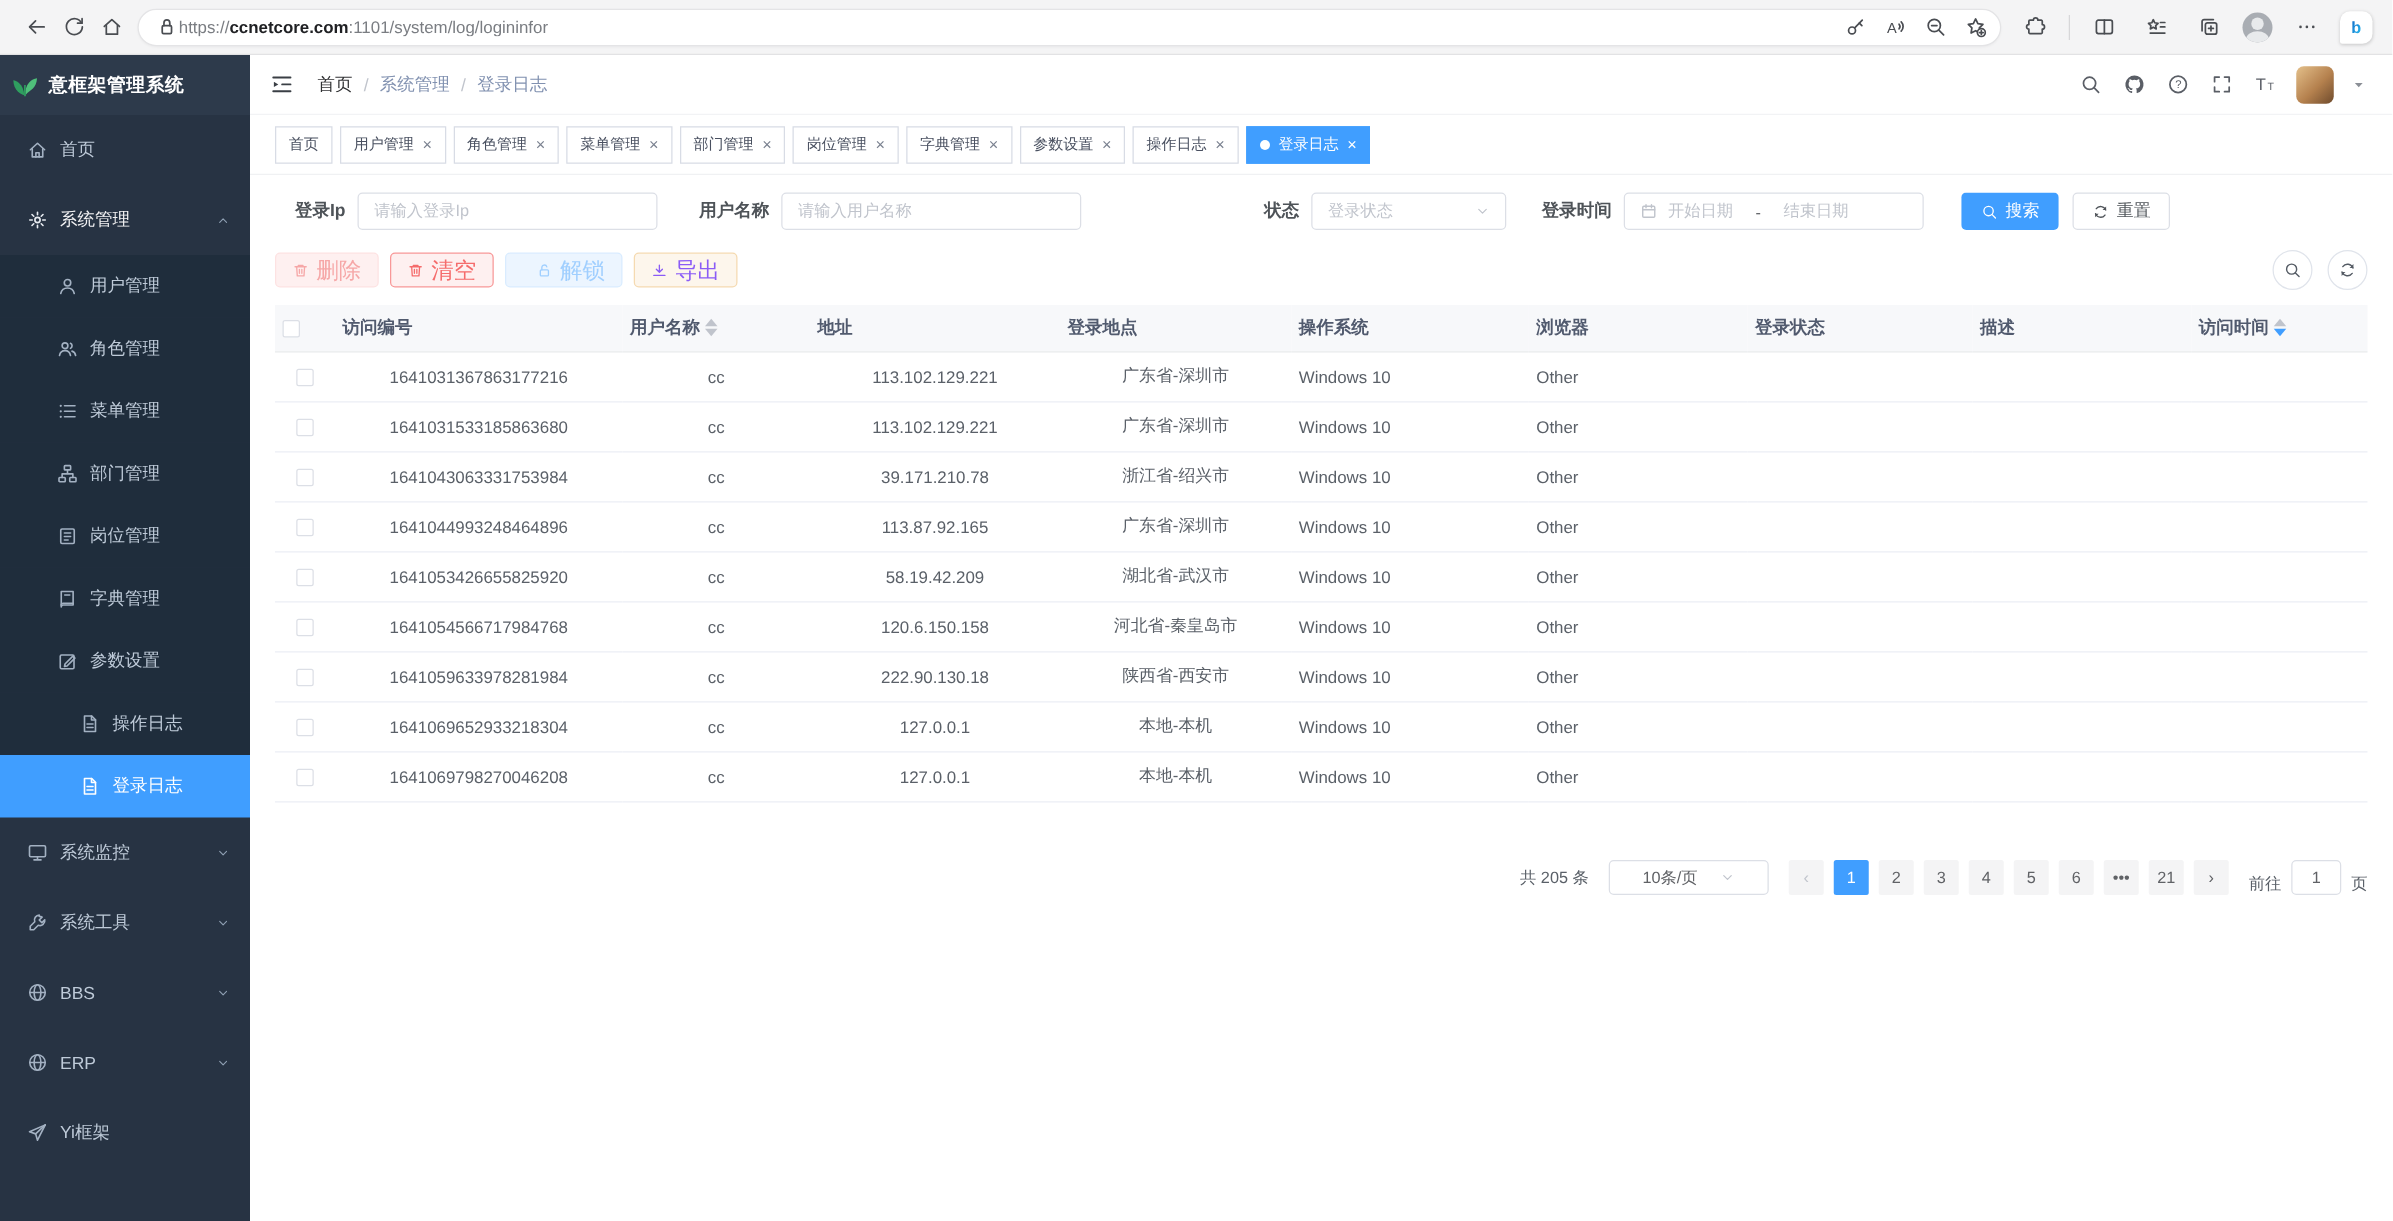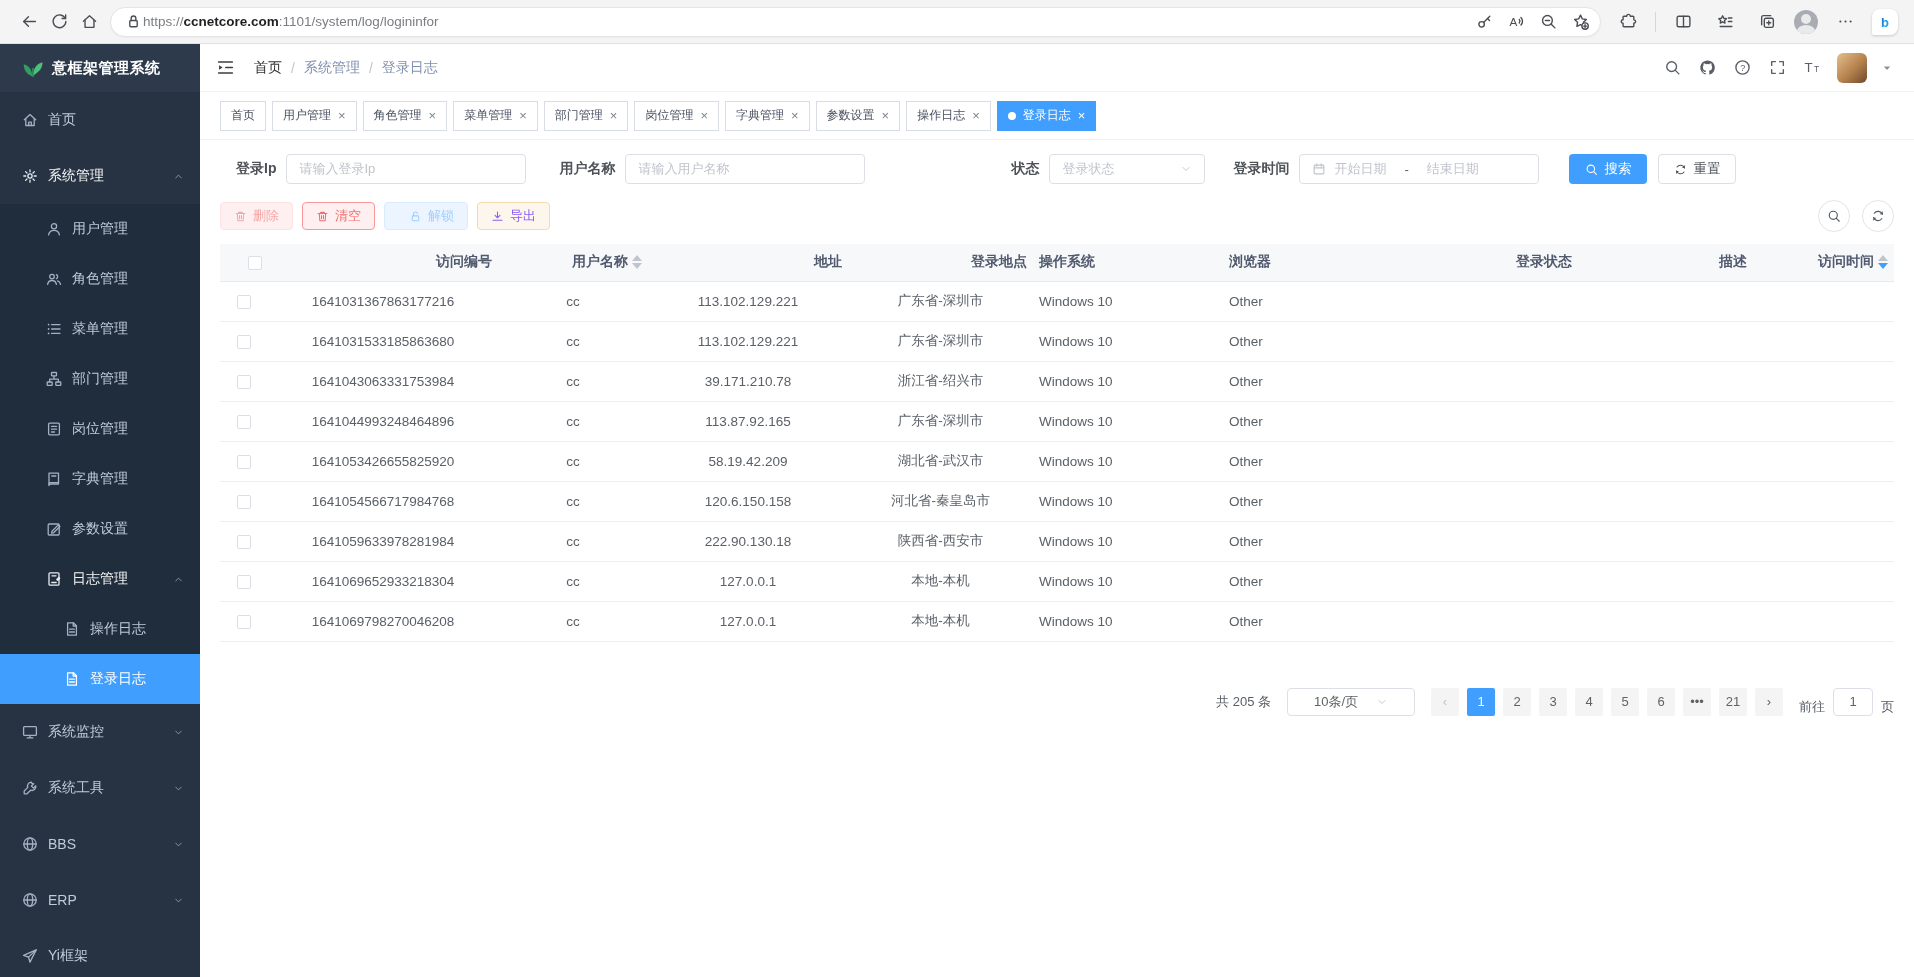--- a/index.html
+++ b/index.html
@@ -23,21 +23,21 @@
   .vdiv { width:1px; height:20px; background:#d7d7d9; }
   .b-avatar { width:24px; height:24px; border-radius:50%; background:#a9adb3; position:relative; overflow:hidden; }
   .b-avatar::before { content:""; position:absolute; left:7px; top:4px; width:10px; height:10px; border-radius:50%; background:#e8eaec; }
   .b-avatar::after { content:""; position:absolute; left:3px; top:15px; width:18px; height:12px; border-radius:50%; background:#e8eaec; }
   .bing { width:26px; height:26px; background:#fff; border-radius:8px 8px 8px 2px;
           box-shadow:0 1px 3px rgba(0,0,0,.18); display:flex; align-items:center; justify-content:center; }
 
   
   .app { display:flex; height:933px; }
   .sidebar { width:200px; background:#273343; flex:0 0 auto; display:flex; flex-direction:column; overflow:hidden; }
-  .logo { height:48px; background:#2d3a4b; display:flex; align-items:center; padding-left:22px; gap:8px; flex:0 0 auto; }
+  .logo { height:48px; background:#2d3a4b; display:flex; align-items:center; padding-left:9px; gap:8px; flex:0 0 auto; }
   .logo svg { width:22px; height:22px; }
   .logo-title { color:#fff; font-size:15px; font-weight:bold; letter-spacing:.5px; }
   .menu { flex:1; }
   .mi { display:flex; align-items:center; color:#bfcbd9; font-size:14px; position:relative; cursor:pointer; }
   .mi .ic { width:16px; height:16px; margin-right:10px; color:#a3b1c2; display:inline-flex; }
   .mi .ic svg { width:16px; height:16px; }
   .mi .chev { position:absolute; right:16px; color:#8fa0b3; display:inline-flex; }
   .mi .chev svg { width:11px; height:11px; }
   .lv0 { height:56px; padding-left:22px; }
   .lv1 { height:50px; padding-left:46px; background:#1f2d3c; }
@@ -85,33 +85,33 @@
   .sel .chev { color:#c0c4cc; display:flex; } .sel .chev svg { width:12px; height:12px; }
   .date-input { width:240px; gap:8px; }
   .date-input .cal { color:#c0c4cc; display:flex; } .date-input .cal svg { width:14px; height:14px; }
   .btn { height:30px; border-radius:4px; display:inline-flex; align-items:center; justify-content:center;
          gap:6px; font-size:13.5px; padding:0 15px; cursor:pointer; border:1px solid transparent; white-space:nowrap; }
   .btn svg { width:13px; height:13px; }
   .btn-search { background:#409eff; color:#fff; margin-left:30px; }
   .btn-reset { background:#fff; color:#4e5358; border-color:#dcdfe6; margin-left:11px; }
 
   .toolbar-row { display:flex; align-items:center; margin-top:18px; height:28px; }
-  .btn-sm { height:28px; padding:0 13px; font-size:13px; }
+  .btn-sm { height:28px; padding:0 13px; font-size:18px; }
   .b-del { background:#fef0f0; border-color:#fde2e2; color:#f6a7a7; margin-right:9px; }
   .b-clear { background:#fef0f0; border-color:#f89898; color:#f56c6c; margin-right:9px; }
   .b-unlock { background:#ecf5ff; border-color:#d9ecff; color:#a0cfff; margin-right:9px;padding-left:24px; }
   .b-export { background:#fdf6ec; border-color:#f5dab1; color:#8b5cf6; }
   .tool-circles { margin-left:auto; display:flex; gap:12px; }
   .circle-btn { width:32px; height:32px; border-radius:50%; border:1px solid #e0e4eb; background:#fff;
                 display:flex; align-items:center; justify-content:center; color:#545b64; }
   .circle-btn svg { width:14px; height:14px; }
 
   table { width:100%; border-collapse:collapse; margin-top:14px; table-layout:fixed; }
   th { height:37px; background:#f7f8fa; color:#515a6e; font-size:14px; font-weight:bold;
-       border-bottom:1px solid #e8eaec; text-align:right; padding:0 6px; }
+       border-bottom:1px solid #e8eaec; text-align:left; padding:0 6px; }
   td { height:40px; border-bottom:1px solid #ebeef5; color:#5a6068; font-size:13.5px; text-align:center; padding:0 6px;
        white-space:nowrap; overflow:hidden; }
   th.al, td.al { text-align:left; }
   .checkbox { width:14px; height:14px; border:1px solid #dcdfe6; border-radius:2px; background:#fff; display:inline-block; vertical-align:middle; }
   .th-inner { display:inline-flex; align-items:center; gap:4px; }
   .sort { display:inline-flex; flex-direction:column; gap:2px; }
   .sort i { width:0; height:0; border-left:5px solid transparent; border-right:5px solid transparent; display:block; }
   .sort .up { border-bottom:6px solid #c0c4cc; }
   .sort .dn { border-top:6px solid #c0c4cc; }
   .sort .dn.on { border-top-color:#409eff; }
@@ -338,35 +338,20 @@
           <span>字典管理</span>
         </div>
         <div class="mi lv1">
           <span class="ic">
             <svg viewBox="0 0 16 16" fill="none" stroke="currentColor" stroke-width="1.3" stroke-linecap="round" stroke-linejoin="round">
               <rect x="2.2" y="3" width="11" height="11" rx="1"></rect>
               <path d="M6 10.2l6.3-6.3 1.6 1.6-6.3 6.3-2 .4z"></path>
             </svg>
           </span>
           <span>参数设置</span>
-        </div>
-        <div class="mi lv1 bright">
-          <span class="ic">
-            <svg viewBox="0 0 16 16" fill="none" stroke="currentColor" stroke-width="1.3" stroke-linecap="round" stroke-linejoin="round">
-              <rect x="3" y="1.8" width="10" height="12.4" rx="1"></rect>
-              <path d="M6 4.8h4M10.8 8.5l2-2 .9.9-2 2z"></path>
-              <path d="M5.8 11.5h4.4"></path>
-            </svg>
-          </span>
-          <span>日志管理</span>
-          <span class="chev">
-            <svg viewBox="0 0 16 16" fill="none" stroke="currentColor" stroke-width="1.3" stroke-linecap="round" stroke-linejoin="round">
-              <path d="M4 10l4-4 4 4"></path>
-            </svg>
-          </span>
         </div>
         <div class="mi lv2">
           <span class="ic">
             <svg viewBox="0 0 16 16" fill="none" stroke="currentColor" stroke-width="1.3" stroke-linecap="round" stroke-linejoin="round">
               <path d="M3.6 1.8h5.8l3 3v9.4H3.6z"></path>
               <path d="M9.2 1.8v3.2h3.2"></path>
               <path d="M5.6 8.2h4.8M5.6 11h4.8"></path>
             </svg>
           </span>
           <span>操作日志</span>

